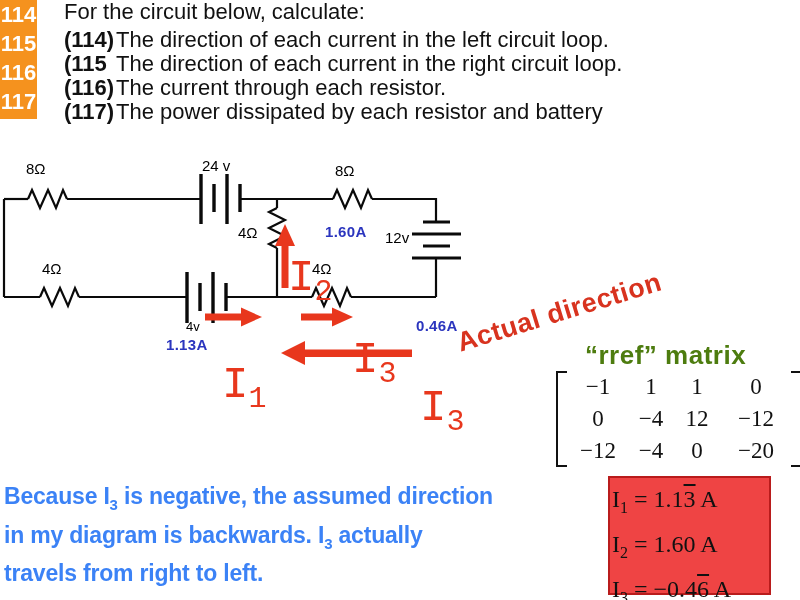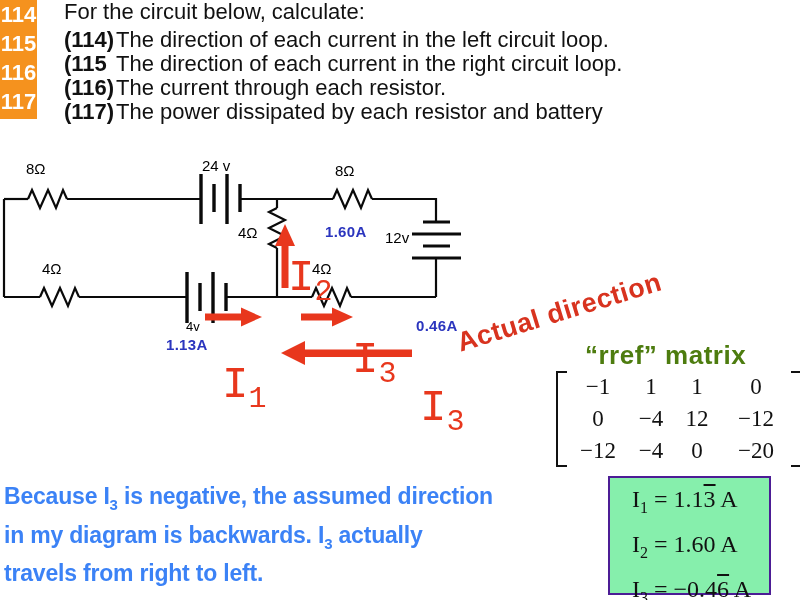--- a/index.html
+++ b/index.html
@@ -34,22 +34,22 @@
     letter-spacing:.5px;white-space:nowrap;font-weight:bold;}
   .matrix{position:absolute;left:556px;top:371px;display:flex;height:96px;}
   .brkt{width:11px;border:2.5px solid #111;box-sizing:border-box;}
   .brkt.left{border-right:none;}
   .brkt.right{border-left:none;}
   .mgrid{display:grid;grid-template-columns:62px 44px 48px 70px;grid-auto-rows:32px;
     font-family:"Liberation Serif",serif;font-size:23px;text-align:center;}
   .mgrid div{line-height:32px;}
   
   .ansbox{position:absolute;left:608px;top:476px;width:163px;height:119px;
-    border:2px solid #4c1d95;background:#86efac;box-sizing:border-box;
-    font-family:"Liberation Serif",serif;font-size:24px;padding:3px 0 0 22px;}
+    border:2px solid #b91c1c;background:#ef4444;box-sizing:border-box;
+    font-family:"Liberation Serif",serif;font-size:24px;padding:3px 0 0 2px;}
   .ansline{line-height:37px;white-space:nowrap;}
   .ansline sub{font-size:16px;}
   .bar{text-decoration:overline;}
   
   .note{position:absolute;left:4px;top:481px;color:#3b82f6;font-weight:bold;
     font-size:23px;line-height:31px;letter-spacing:-.2px;white-space:nowrap;}
   .note sub{font-size:15px;}
 </style>
 </head>
 <body>

